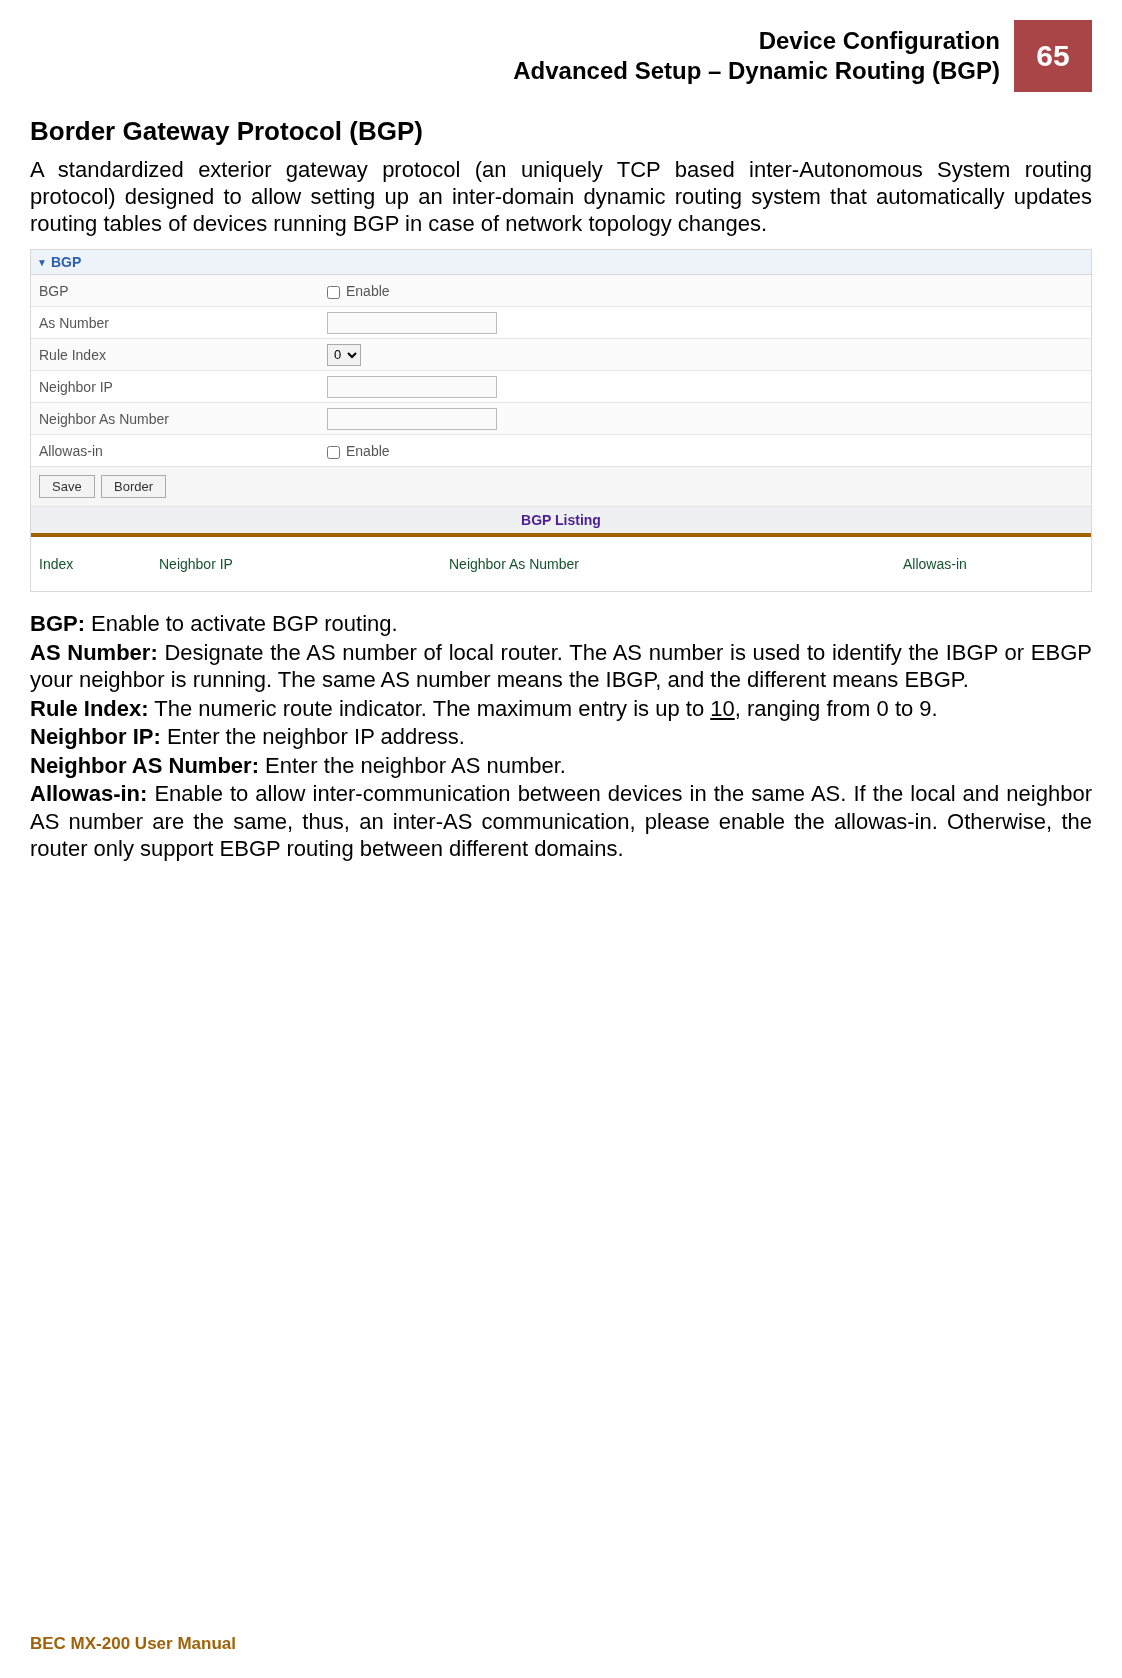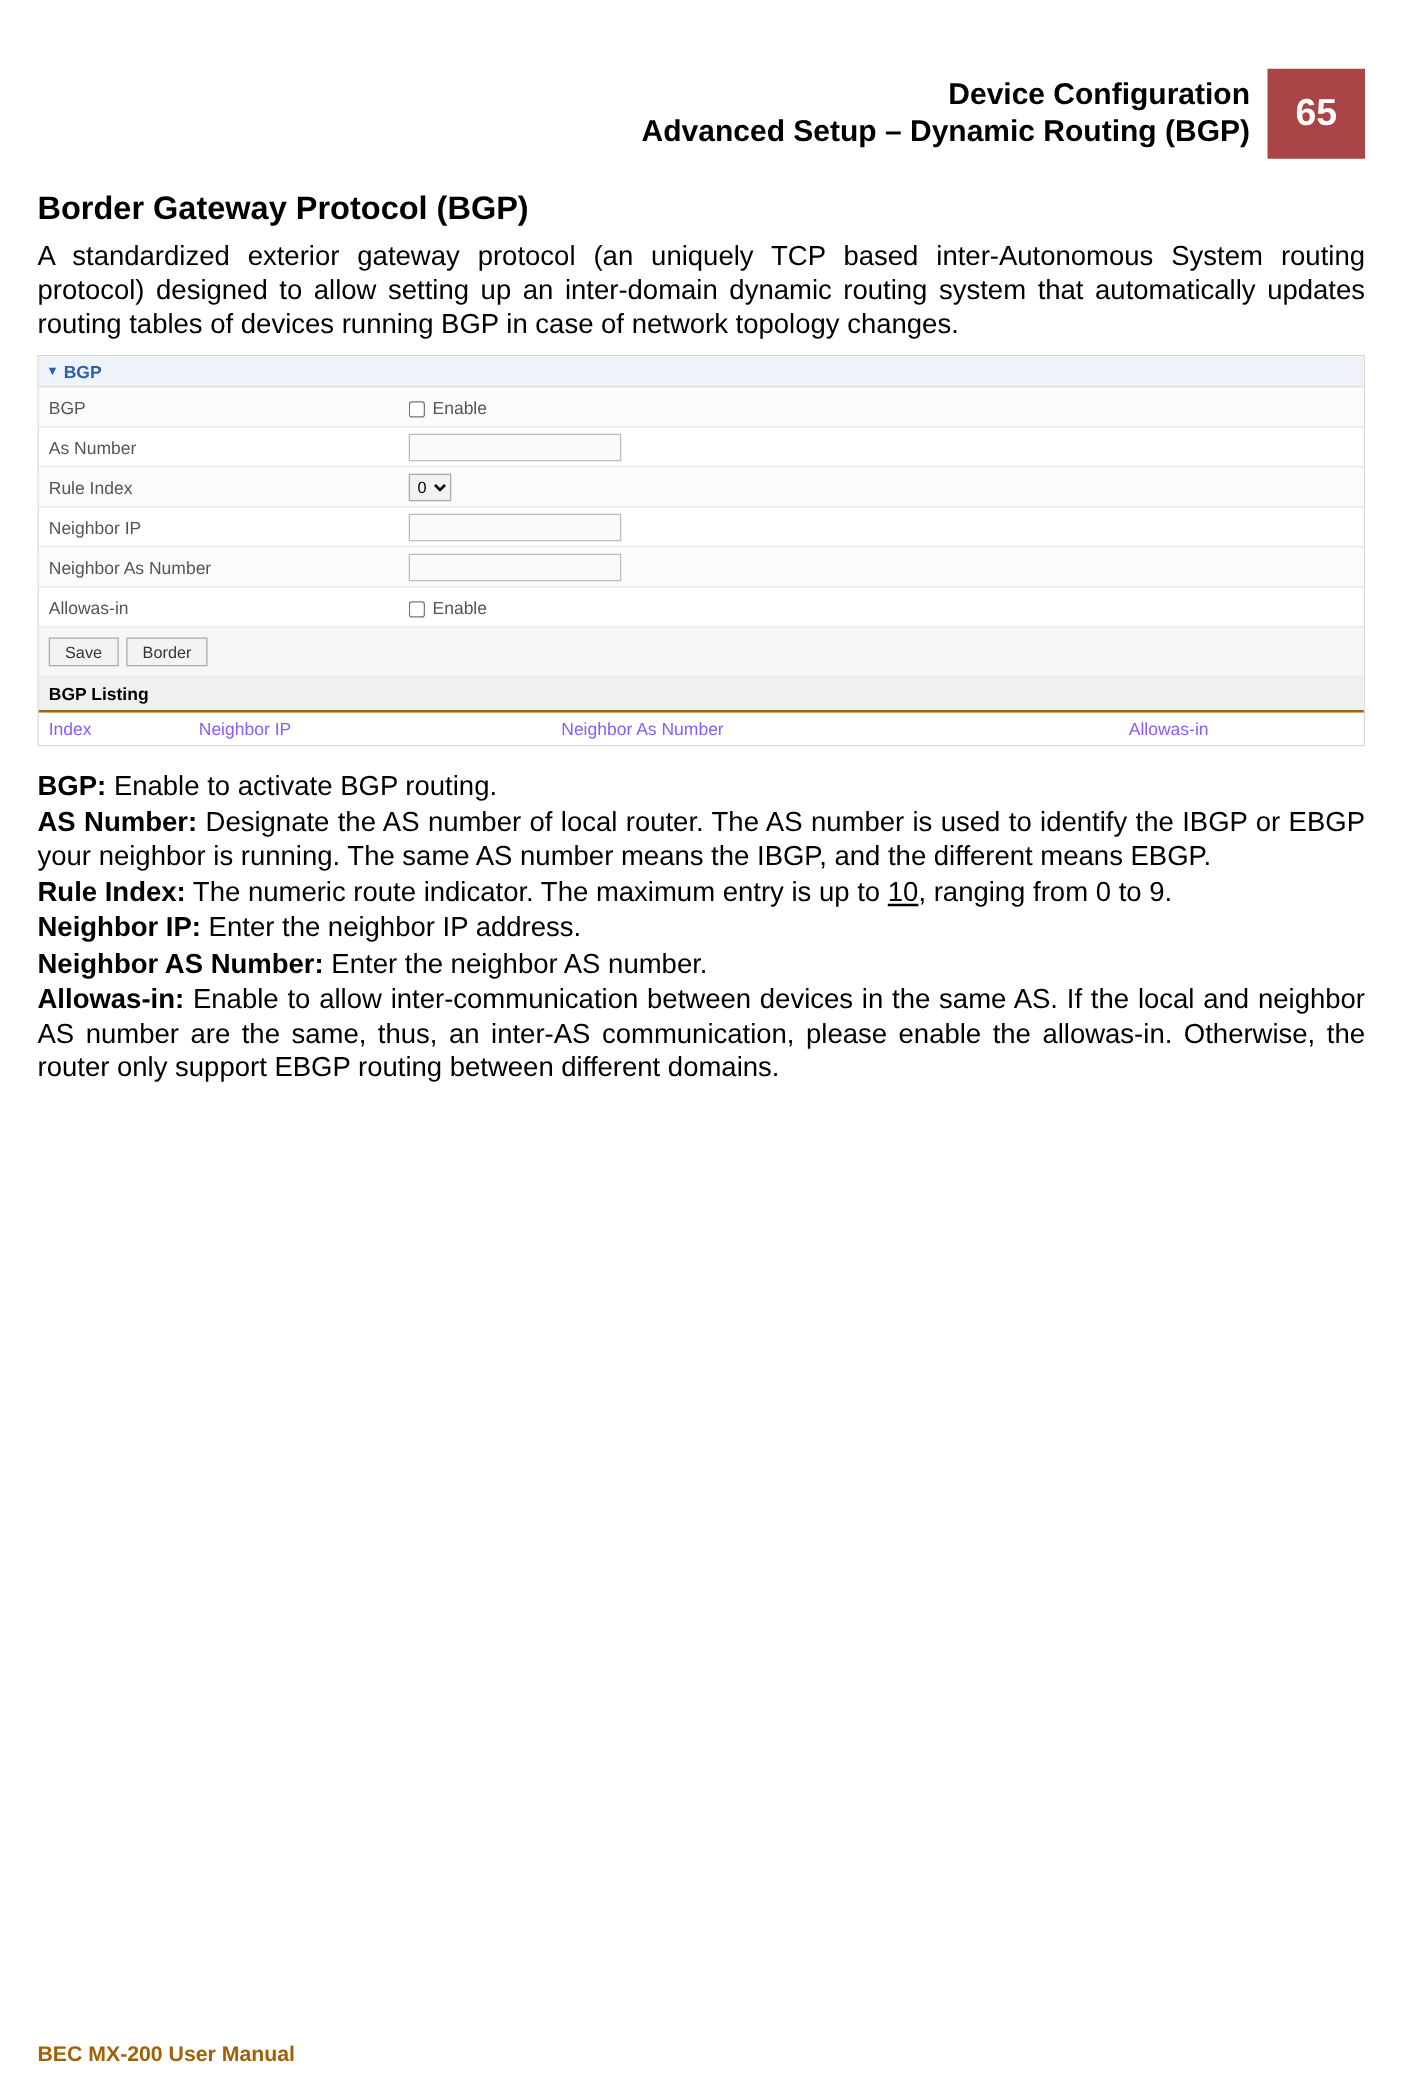--- a/index.html
+++ b/index.html
@@ -9,21 +9,20 @@
     width: 1122px;
     height: 1678px;
     position: relative;
     padding: 20px 30px 60px 30px;
   }
   .header-bar {
     display: flex;
     justify-content: flex-end;
     align-items: stretch;
     margin-bottom: 24px;
-    margin-top: 35px;
   }
   .header-titles {
     text-align: right;
     font-weight: bold;
     font-size: 24px;
     padding: 6px 14px 6px 0;
     line-height: 1.25;
   }
   .page-num {
     background: #a94447;
@@ -110,29 +109,30 @@
     padding:3px 12px;
     font-size:13px;
     color:#333;
     margin-right:2px;
     cursor:pointer;
   }
   .listing-head{
     background:#eef0f2;
     padding:5px 8px;
     font-size:14px;
-    color:#000000;
+    color:#4c1d95;
     font-weight:bold;
-    border-bottom:2px solid #a16207;
+    border-bottom:4px solid #a16207;
+    text-align:center;
   }
   .listing-cols{
     display:flex;
     font-size:14px;
-    color:#8b5cf6;
-    padding:5px 8px;
+    color:#14532d;
+    padding:19px 8px;
   }
   .lc1{ width:120px; }
   .lc2{ width:290px; }
   .lc3{ flex:1; }
   .lc4{ width:180px; }
   .desc {
     font-size: 22px;
     line-height: 1.25;
     text-align: justify;
     margin: 1px 0;

